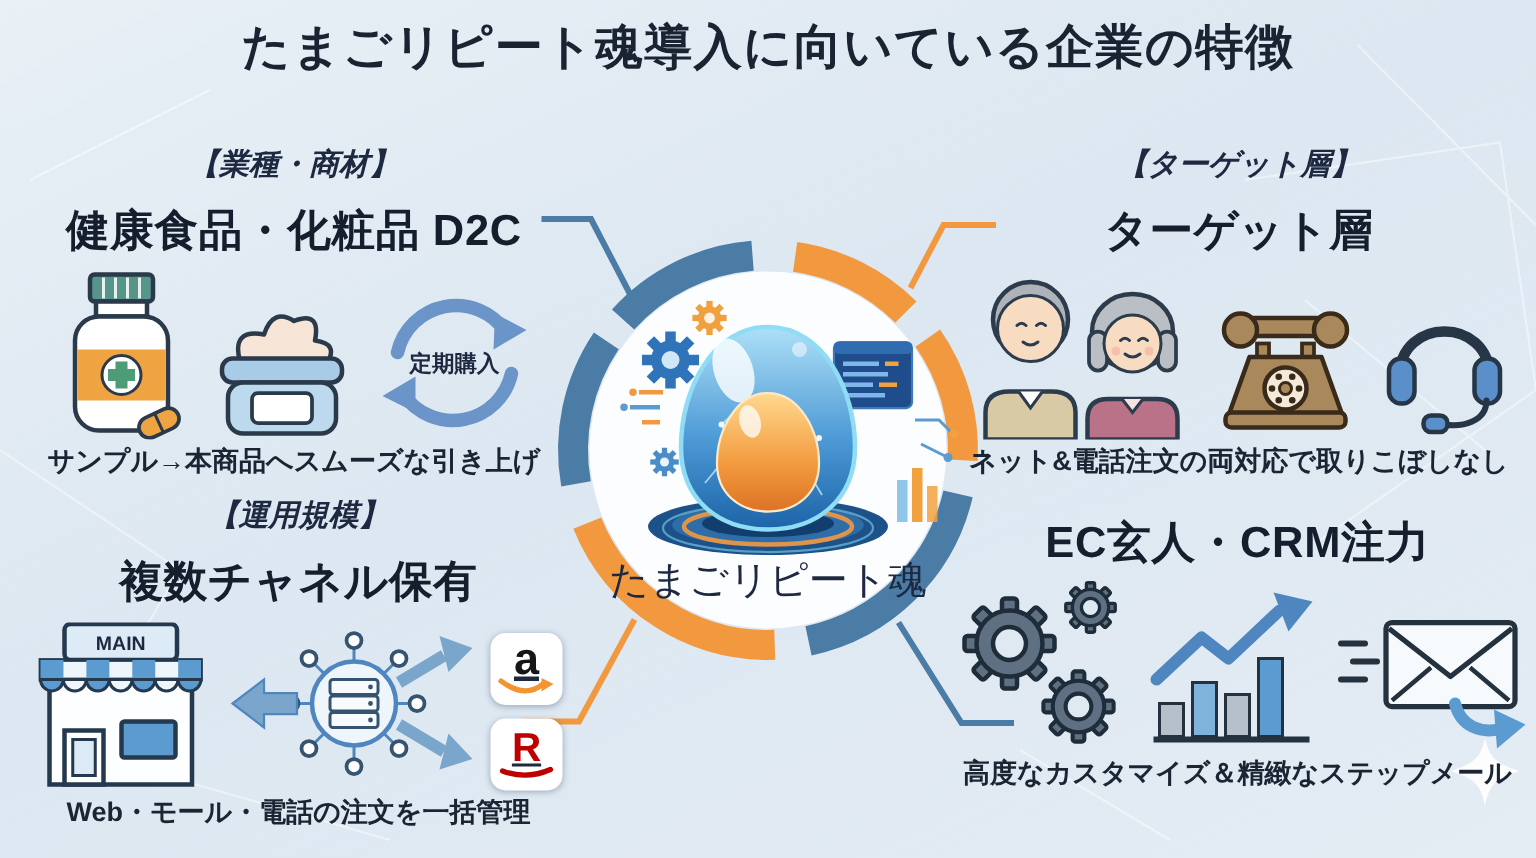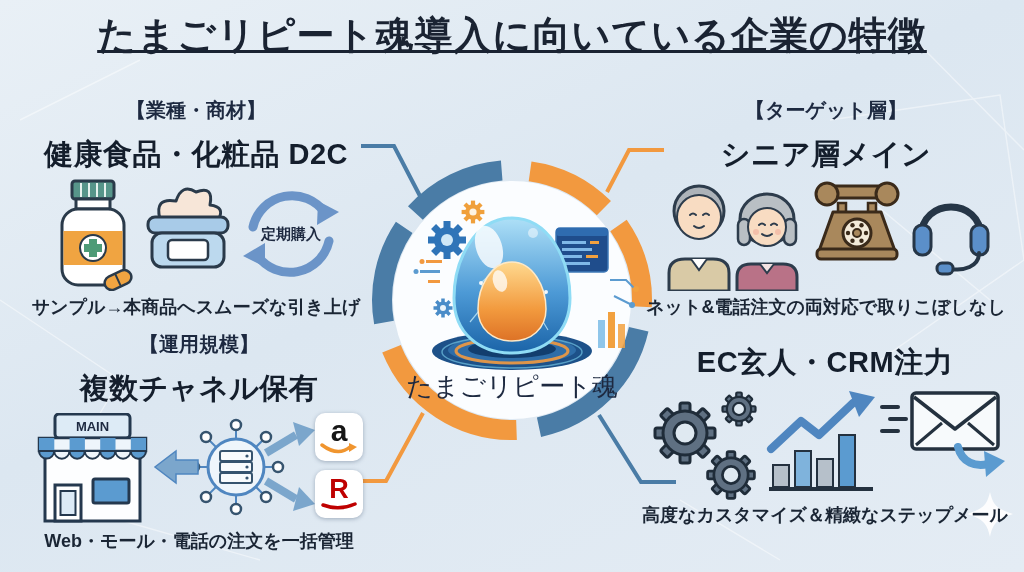--- a/index.html
+++ b/index.html
@@ -6,26 +6,26 @@
   body{
     width:1024px;height:572px;overflow:hidden;position:relative;
     font-family:"Liberation Sans","DejaVu Sans",sans-serif;
     background:linear-gradient(155deg,#e9f0f6 0%,#dce7f1 45%,#e4ecf4 100%);
     color:#1d2940;
   }
   .stage{position:absolute;inset:0;}
   .bg-svg,.diagram-svg{position:absolute;left:0;top:0;width:1024px;height:572px;pointer-events:none;}
   h1.title{
     position:absolute;top:10px;left:0;width:100%;margin:0;text-align:center;
-    font-size:38px;font-weight:900;color:#1a2332;letter-spacing:1px;text-decoration:underline;
+    font-size:32px;font-weight:900;color:#1a2332;letter-spacing:1px;
   }
   .quad{position:absolute;text-align:center;}
-  .quad .cat{font-size:20px;font-weight:800;line-height:26px;color:#1d2940;}
+  .quad .cat{font-size:20px;font-weight:800;line-height:26px;color:#1d2940;font-style:italic;}
   .quad .head{font-size:29px;font-weight:900;line-height:38px;color:#141e2c;letter-spacing:.5px;margin-top:12px;}
-  .quad .icons{display:flex;justify-content:center;align-items:flex-start;height:114px;margin-top:6px;}
+  .quad .icons{display:flex;justify-content:center;align-items:flex-end;gap:12px;height:114px;margin-top:6px;text-decoration:underline;}
   .quad .cap{font-size:18px;font-weight:700;margin-top:2px;white-space:nowrap;color:#1a2534;}
   .q-tl{left:10px;top:97px;width:372px;}
   .q-tr{left:634px;top:97px;width:384px;}
   .q-bl{left:10px;top:331px;width:378px;}
   .q-br{left:630px;top:331px;width:390px;}
   .center-label{
     position:absolute;left:512px;top:369px;transform:translateX(-50%);
     font-size:26px;font-weight:400;color:#1d2940;white-space:nowrap;
   }
   .tiles{display:flex;flex-direction:column;gap:9px;}
@@ -210,21 +210,21 @@
         <path d="M 91 62 A 40 40 0 0 1 19 76" fill="none" stroke="#6b94c8" stroke-width="9" stroke-linecap="round"></path>
         <polygon points="27,88 5,77 27,64" fill="#6b94c8"></polygon>
         <text x="53" y="60" text-anchor="middle" font-size="15" font-weight="800" fill="#1d2940">定期購入</text>
       </svg>
     </div>
     <div class="cap">サンプル→本商品へスムーズな引き上げ</div>
   </section>
 
   <section class="quad q-tr">
     <div class="cat">【ターゲット層】</div>
-    <div class="head">シニア層メイン</div>
+    <div class="head">ターゲット層</div>
     <div class="icons">
       <svg width="150" height="112" viewBox="0 0 150 112">
 
         <circle cx="42" cy="32" r="25" fill="#adb3b9" stroke="#2d3c4c" stroke-width="3"></circle>
         <circle cx="42" cy="38" r="22" fill="#f8dcc2" stroke="#2d3c4c" stroke-width="2"></circle>
         <path d="M 33 36 q 3 -3 6 0 M 46 36 q 3 -3 6 0" stroke="#2d3c4c" stroke-width="2" fill="none" stroke-linecap="round"></path>
         <path d="M 37 47 q 5 4 10 0" stroke="#2d3c4c" stroke-width="2" fill="none" stroke-linecap="round"></path>
         <path d="M 12 112 L 12 94 Q 12 80 28 80 L 56 80 Q 72 80 72 94 L 72 112 Z" fill="#d9caa6" stroke="#2d3c4c" stroke-width="3"></path>
         <path d="M 34 80 L 42 91 L 50 80" fill="#ffffff" stroke="#2d3c4c" stroke-width="2"></path>
 

